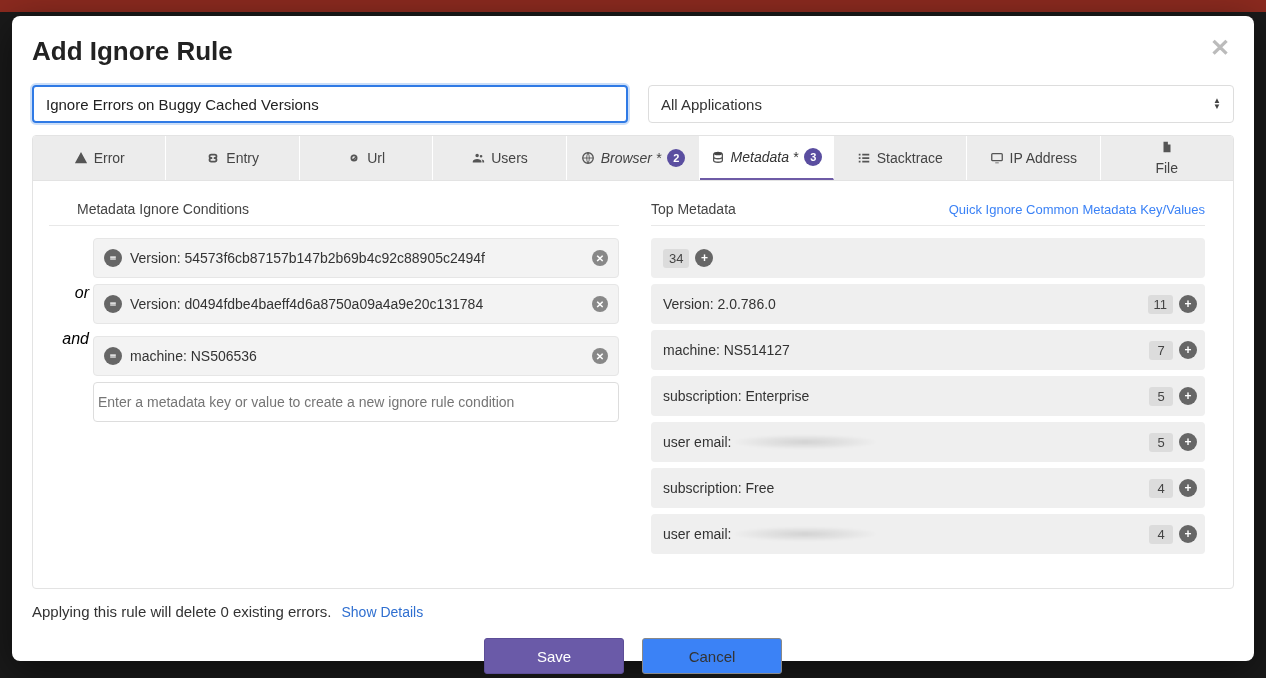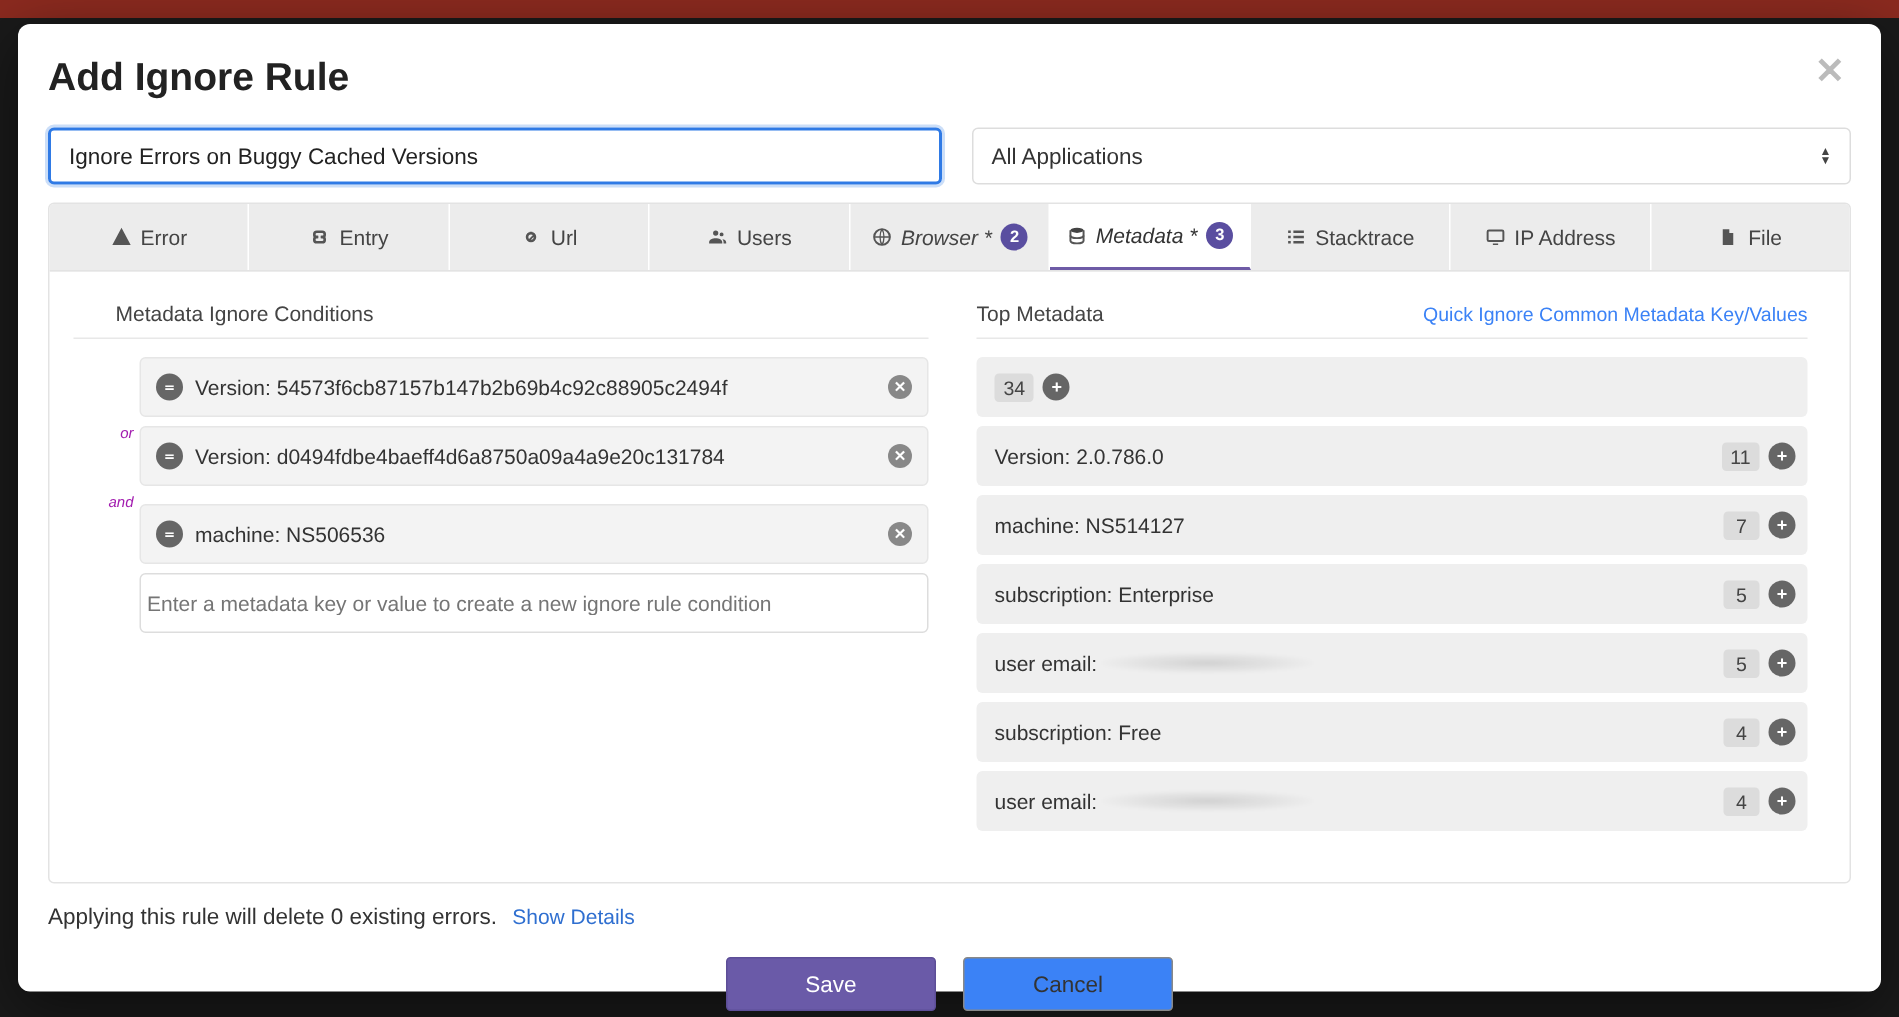--- a/index.html
+++ b/index.html
@@ -90,21 +90,21 @@
   display: flex;
   align-items: center;
   justify-content: center;
   gap: 6px;
   height: 44px;
   font-size: 14px;
   color: #444;
   border-right: 1px solid #fff;
   cursor: pointer;
 }
-.tab:last-child { border-right: none; }
+.tab:last-child { border-right: none; flex-direction: column; }
 .tab.active {
   background: #fff;
   font-style: italic;
   border-bottom: 2px solid #6e5ba6;
   margin-bottom: -1px;
   color: #333;
 }
 .tab.has-count { font-style: italic; }
 .badge {
   background: #5a4ea0;
@@ -137,22 +137,22 @@
 }
 .section-title { font-size: 14px; color: #444; padding-left: 28px;}
 .col-right .section-title { padding-left: 0; }
 .section-sub { font-size: 13px; color: #3b82f6; }
 .conditions { position: relative; padding-left: 44px; }
 .connector {
   position: absolute;
   left: 0;
   width: 40px;
   text-align: right;
-  font-size: 10px;
-  color: #a21caf;
+  font-size: 16px;
+  color: #000000;
   font-style: italic;
 }
 .cond-pill, .meta-row, .new-cond-input {
   border-radius: 4px;
   height: 40px;
   display: flex;
   align-items: center;
   font-size: 14px;
 }
 .cond-pill {

